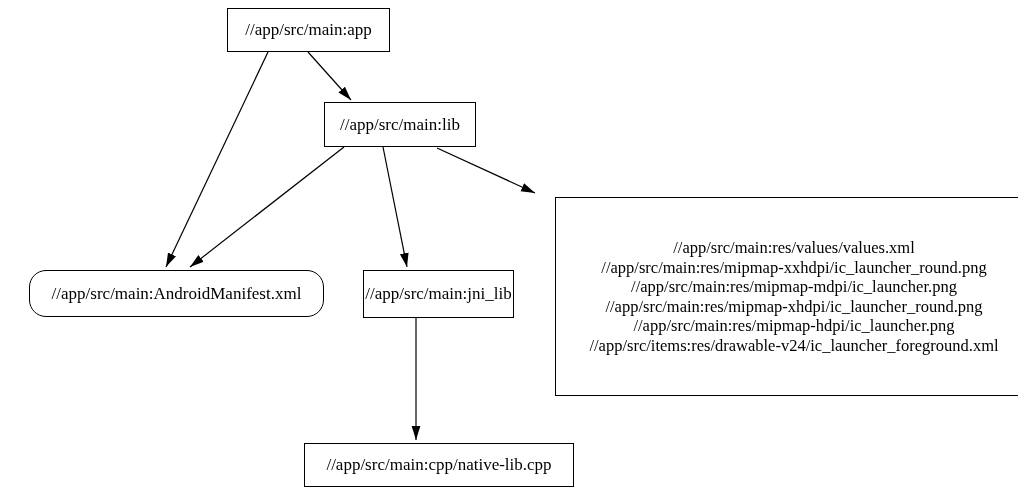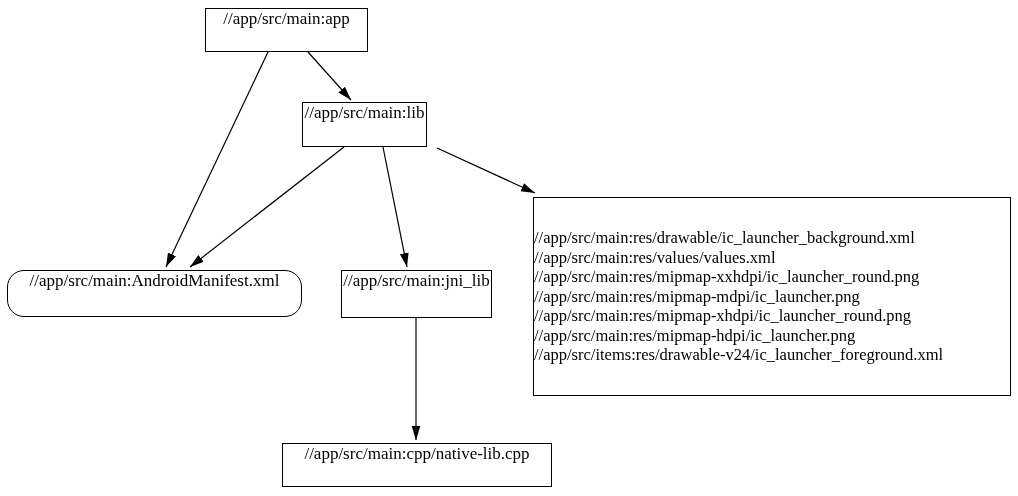--- a/index.html
+++ b/index.html
@@ -27,26 +27,27 @@
     stroke: #000000;
     stroke-width: 1.2;
     fill: none;
   }
   .node {
     position: absolute;
     box-sizing: border-box;
     border: 1px solid #000000;
     background: #ffffff;
     display: flex;
-    align-items: flex-start;
+    align-items: center;
     justify-content: center;
     text-align: center;
     font-size: 17px;
     line-height: 19.5px;
     white-space: nowrap;
+    margin-left: 22px;
   }
   .node.multiline {
     flex-direction: column;
     justify-content: center;
     font-size: 16.5px;
   }
   .node.multiline .res-line {
     display: block;
   }
 </style>
@@ -66,34 +67,33 @@
     <line class="edge" x1="344" y1="147" x2="190" y2="267" marker-end="url(#arrow)"></line>
     <line class="edge" x1="383" y1="147" x2="407" y2="267" marker-end="url(#arrow)"></line>
     <line class="edge" x1="437" y1="148" x2="535" y2="193" marker-end="url(#arrow)"></line>
     <line class="edge" x1="416" y1="318" x2="416" y2="440" marker-end="url(#arrow)"></line>
   </svg>
 
   <div class="node" style="left:205px; top:8px; width:163px; height:44px;">
     <span>//app/src/main:app</span>
   </div>
 
-  <div class="node" style="left:302px; top:102px; width:125px; height:45px;">
+  <div class="node" style="left:302px; top:102px; width:152px; height:45px;">
     <span>//app/src/main:lib</span>
   </div>
 
   <div class="node" style="left:7px; top:270px; width:295px; height:47px;border-radius:17px;">
     <span>//app/src/main:AndroidManifest.xml</span>
   </div>
 
   <div class="node" style="left:341px; top:270px; width:151px; height:48px;">
     <span>//app/src/main:jni_lib</span>
   </div>
 
   <div class="node multiline" style="left:533px; top:197px; width:478px; height:199px;">
-    <span class="res-line">//app/src/main:res/drawable/ic_launcher_background.xml</span>
     <span class="res-line">//app/src/main:res/values/values.xml</span>
     <span class="res-line">//app/src/main:res/mipmap-xxhdpi/ic_launcher_round.png</span>
     <span class="res-line">//app/src/main:res/mipmap-mdpi/ic_launcher.png</span>
     <span class="res-line">//app/src/main:res/mipmap-xhdpi/ic_launcher_round.png</span>
     <span class="res-line">//app/src/main:res/mipmap-hdpi/ic_launcher.png</span>
     <span class="res-line">//app/src/items:res/drawable-v24/ic_launcher_foreground.xml</span>
   </div>
 
   <div class="node" style="left:282px; top:443px; width:270px; height:44px;">
     <span>//app/src/main:cpp/native-lib.cpp</span>

